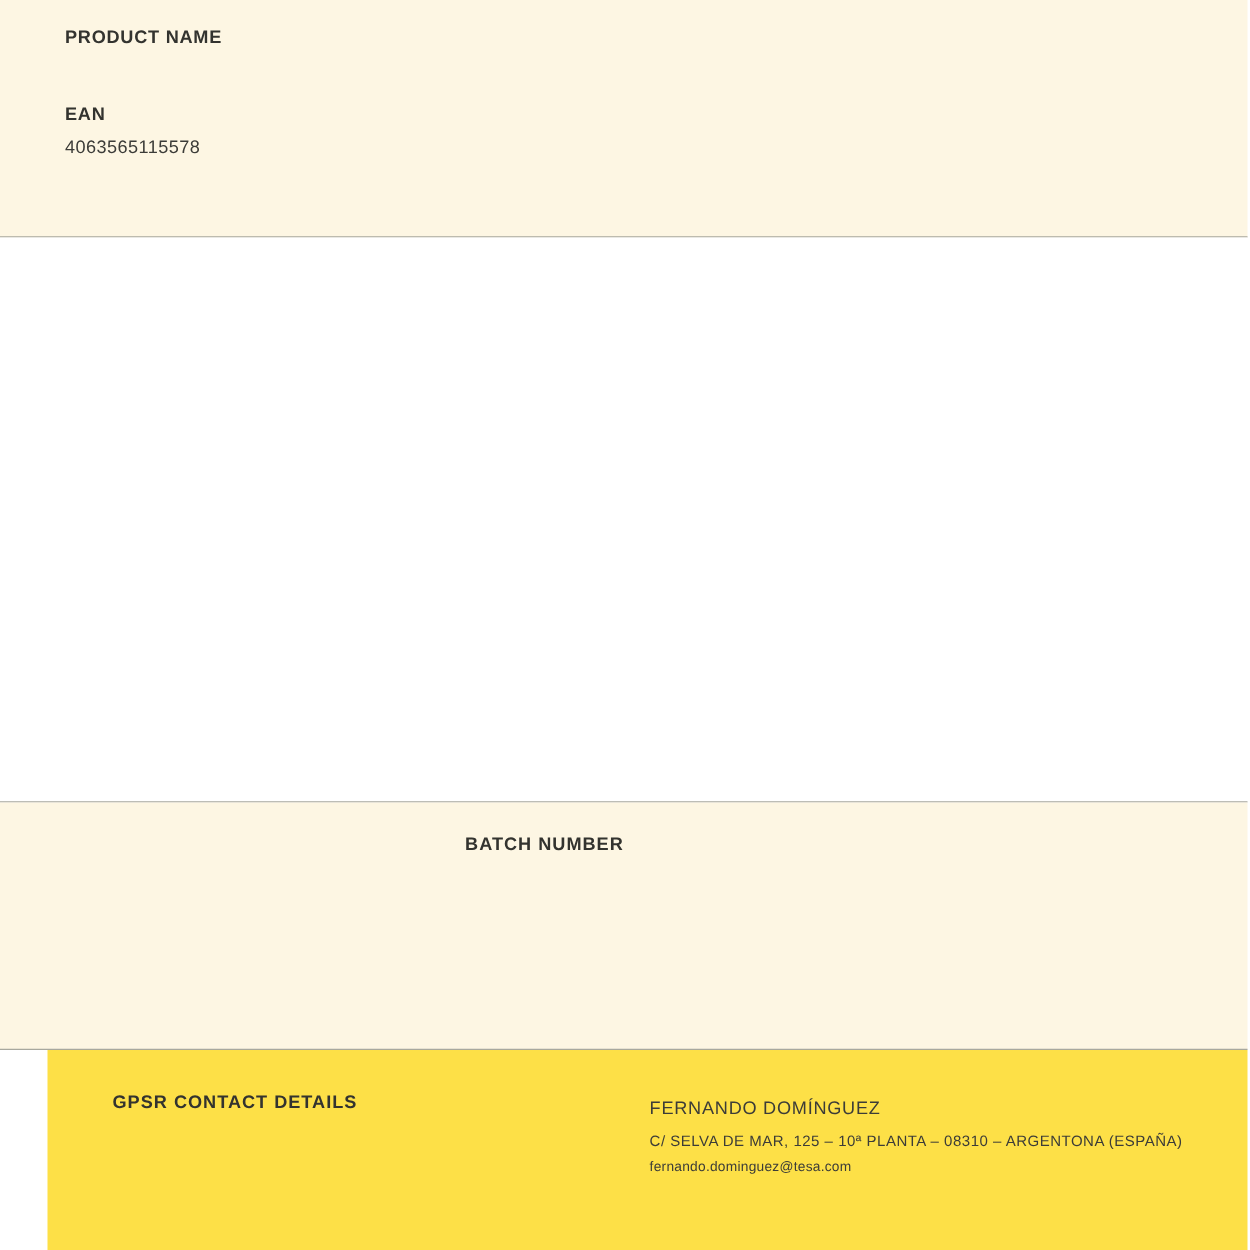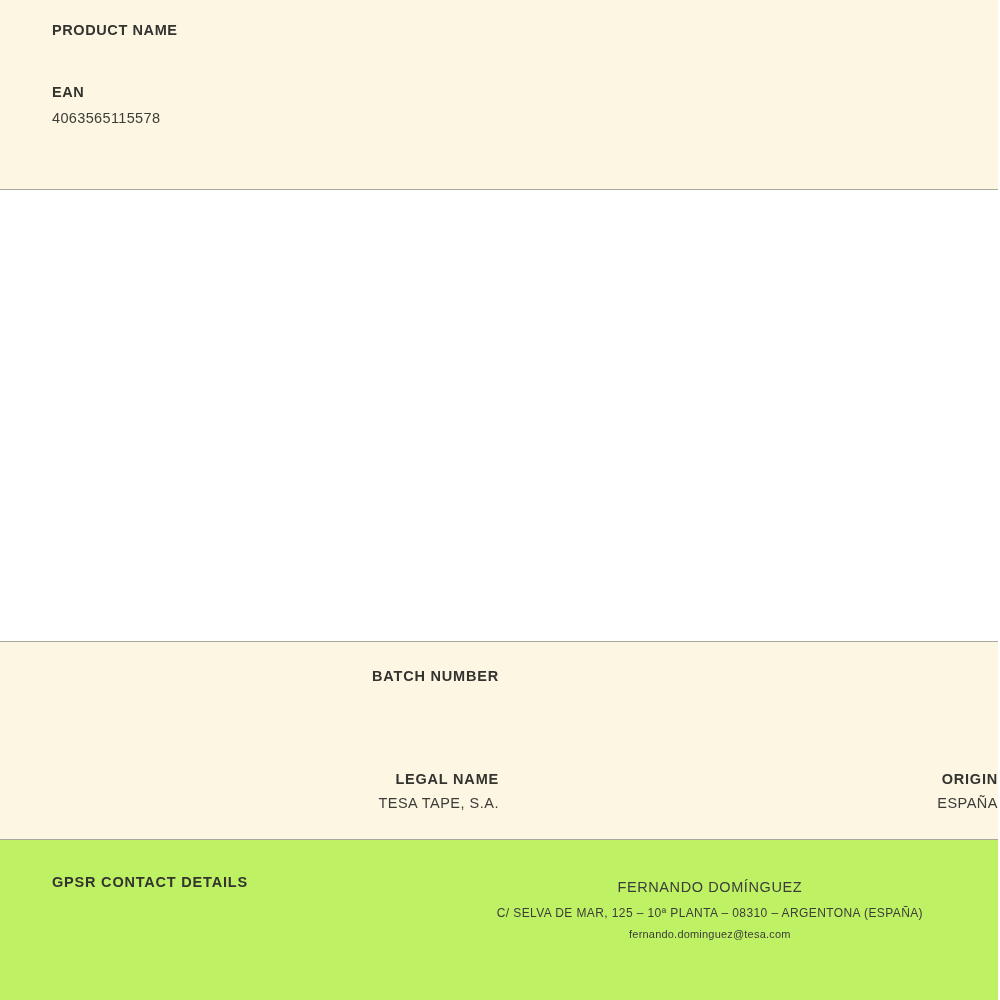--- a/index.html
+++ b/index.html
@@ -83,38 +83,39 @@
   }
   .batch-row-1 {
     margin-bottom: 0;
   }
   .batch-row-2 {
     margin-top: 62px;
   }
 
   
   .gpsr-section {
-    background: #bef264;
+    background: #fde047;
     height: 160px;
     box-sizing: border-box;
-    padding: 34px 75px 0 52px;
+    padding: 34px 52px 0 52px;
     display: flex;
     justify-content: space-between;
     align-items: flex-start;
+    margin-left: 38px;
   }
   .gpsr-label {
     font-size: 14.5px;
     font-weight: bold;
     letter-spacing: 0.8px;
     color: #33332f;
     white-space: nowrap;
     padding-top: 0;
   }
   .gpsr-contact {
-    text-align: center;
+    text-align: left;
     line-height: 1.9;
   }
   .gpsr-name {
     font-size: 14.5px;
     letter-spacing: 0.6px;
     color: #3c3c38;
   }
   .gpsr-address {
     font-size: 12px;
     letter-spacing: 0.4px;
@@ -144,30 +145,20 @@
 
   <section class="middle-section"></section>
 
   <section class="batch-section">
     <div class="grid2 batch-row-1">
       <div>
         <div class="cell-label">BATCH NUMBER</div>
         <div class="cell-value"></div>
       </div>
     </div>
-    <div class="grid2 batch-row-2">
-      <div>
-        <div class="cell-label">LEGAL NAME</div>
-        <div class="cell-value">TESA TAPE, S.A.</div>
-      </div>
-      <div>
-        <div class="cell-label">ORIGIN</div>
-        <div class="cell-value">ESPAÑA</div>
-      </div>
-    </div>
   </section>
 
   <section class="gpsr-section">
     <div class="gpsr-label">GPSR CONTACT DETAILS</div>
     <div class="gpsr-contact">
       <div class="gpsr-name">FERNANDO DOMÍNGUEZ</div>
       <div class="gpsr-address">C/ SELVA DE MAR, 125 – 10ª PLANTA – 08310 – ARGENTONA (ESPAÑA)</div>
       <div class="gpsr-email">fernando.dominguez@tesa.com</div>
     </div>
   </section>

